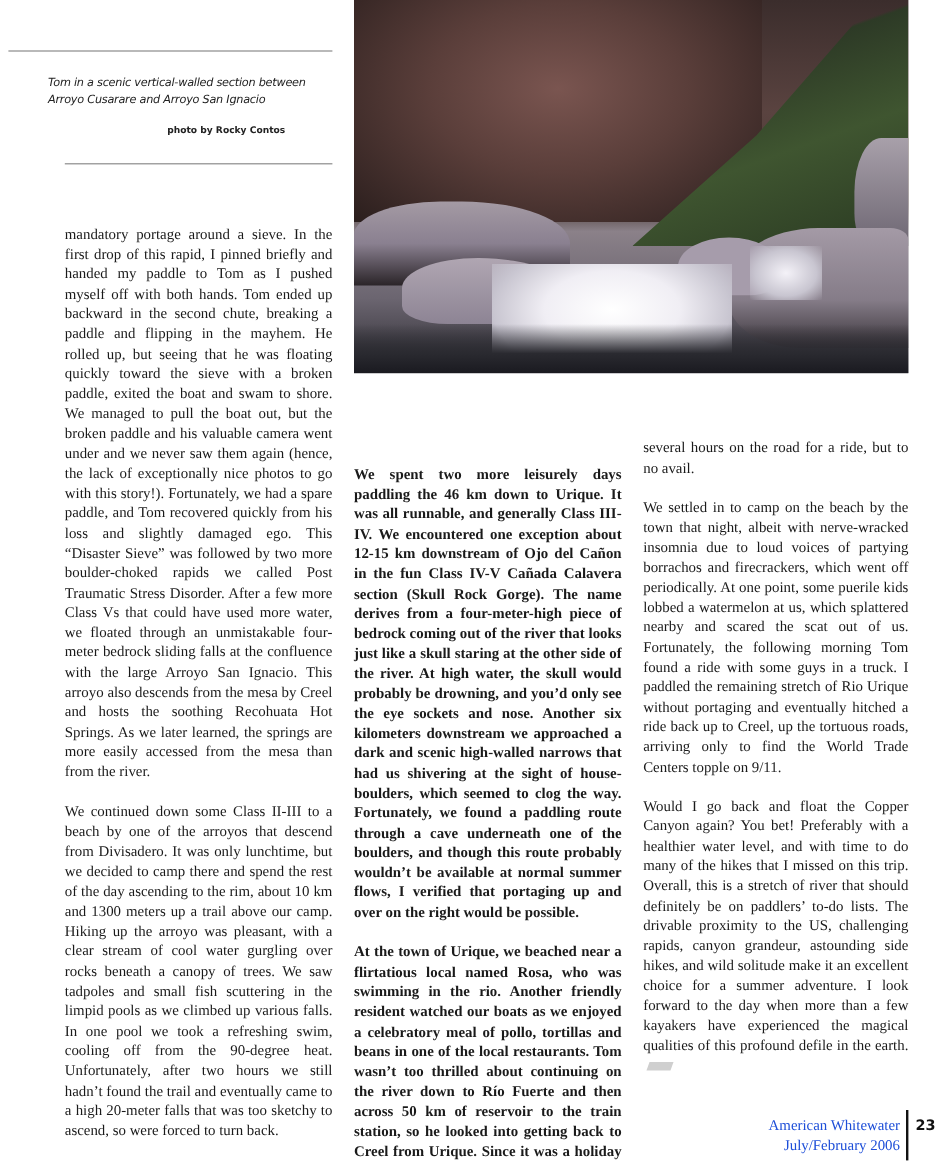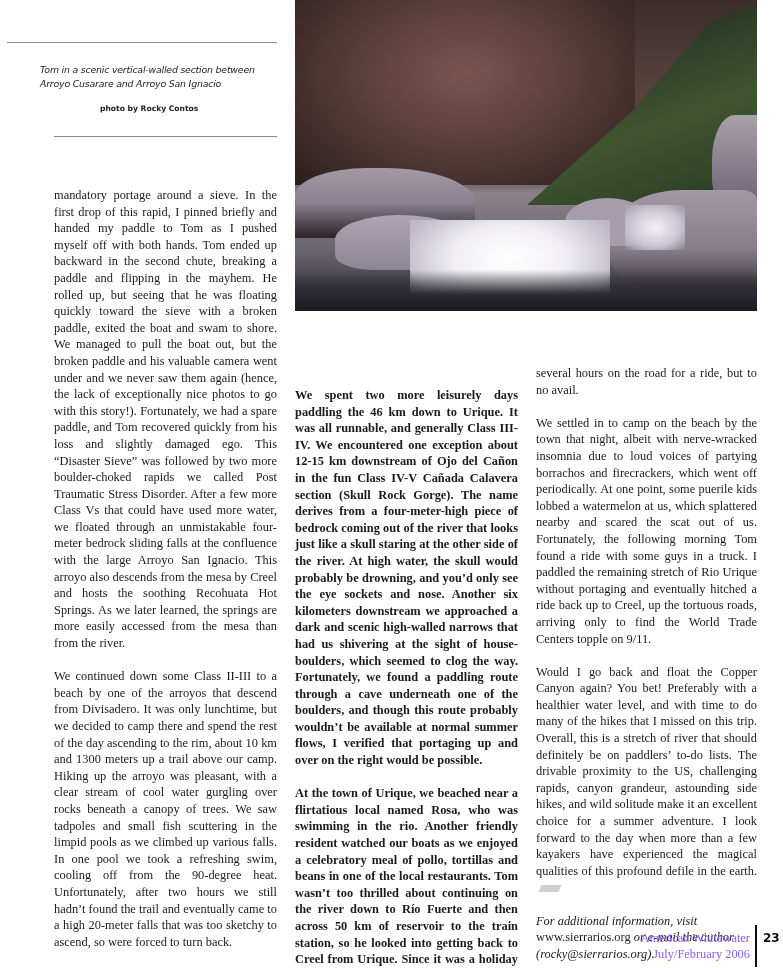--- a/index.html
+++ b/index.html
@@ -6,21 +6,21 @@
     html, body { width: 783px; height: 968px; background: #ffffff; overflow: hidden; }
     body { position: relative; font-family: "Liberation Serif", "DejaVu Serif", serif; color: #1a1a1a; }
 
     .rule { position: absolute; height: 1px; background: #8c8c8c; }
     .rule.top { left: 7px; top: 42px; width: 270px; }
     .rule.bottom { left: 54px; top: 136px; width: 223px; }
 
     .caption { position: absolute; left: 40px; top: 63px; width: 237px; text-align: left;
       font-family: "DejaVu Sans", "Liberation Sans", sans-serif; font-style: italic; font-size: 9.4px;
       line-height: 14px; color: #222; letter-spacing: -0.2px; }
-    .credit { position: absolute; left: 100px; top: 104px; width: 177px; text-align: left;
+    .credit { position: absolute; left: 100px; top: 104px; width: 177px; text-align: center;
       font-family: "DejaVu Sans", "Liberation Sans", sans-serif; font-weight: bold; font-size: 7.6px; color: #222; }
 
     .photo { position: absolute; left: 295px; top: 0; width: 462px; height: 311px; overflow: hidden;
       background: linear-gradient(180deg, #3b2d2c 0%, #5a4340 30%, #4a3a36 55%, #8b8189 62%, #6b6570 80%, #2b2a30 100%); }
     .photo .cliff { position: absolute; left: 0; top: 0; width: 340px; height: 185px;
       background: radial-gradient(ellipse at 50% 40%, #7a5550 0%, #5a3e3a 45%, #2a1e1d 100%); }
     .photo .trees { position: absolute; right: 0; top: 0; width: 230px; height: 205px;
       background: linear-gradient(160deg, transparent 0%, transparent 30%, #2d3a26 31%, #3f5530 60%, #2a3a22 100%);
       clip-path: polygon(100% 0, 100% 100%, 0 100%, 45% 55%, 80% 10%); }
     .photo .rock-left { position: absolute; left: 0; top: 168px; width: 180px; height: 70px;
@@ -45,21 +45,21 @@
     .col p:last-child { margin-bottom: 0; }
     .col1 { left: 54px; top: 187px; width: 223px; }
     .col2 { left: 295px; top: 387px; width: 223px; font-weight: bold; }
     .col3 { left: 536px; top: 365px; width: 221px; }
     .end-mark { display: inline-block; width: 20px; height: 7px; background: #cfcfcf; transform: skewX(-20deg); margin-left: 4px; vertical-align: middle; }
     .info { text-align: left; }
     .info .it { font-style: italic; }
 
     .footer-url { position: absolute; left: 62px; top: 982px; font-family: Liberation Sans, sans-serif;
       font-weight: bold; font-size: 13px; color: #111; letter-spacing: -0.3px; }
-    .footer-right { position: absolute; right: 33px; top: 930px; text-align: right; font-size: 12.4px; line-height: 16px; color: #8b5cf6; }
+    .footer-right { position: absolute; right: 33px; top: 930px; text-align: right; font-size: 12.4px; line-height: 16px; color: #1d4ed8; }
     .footer-divider { position: absolute; left: 755px; top: 925px; width: 2px; height: 42px; background: #111; }
     .page-num { position: absolute; left: 763px; top: 931px; font-family: "DejaVu Sans", "Liberation Sans", sans-serif;
       font-weight: bold; font-size: 12px; color: #111; }
   </style>
 </head>
 <body>
 
 <div class="rule top"></div>
 <div class="caption">Tom in a scenic vertical-walled section between Arroyo Cusarare and Arroyo San Ignacio</div>
 <div class="credit">photo by Rocky Contos</div>
@@ -85,21 +85,20 @@
 
 <div class="col col2">
   <p>We spent two more leisurely days paddling the 46 km down to Urique. It was all runnable, and generally Class III-IV. We encountered one exception about 12-15 km downstream of Ojo del Cañon in the fun Class IV-V Cañada Calavera section (Skull Rock Gorge). The name derives from a four-meter-high piece of bedrock coming out of the river that looks just like a skull staring at the other side of the river. At high water, the skull would probably be drowning, and you’d only see the eye sockets and nose. Another six kilometers downstream we approached a dark and scenic high-walled narrows that had us shivering at the sight of house-boulders, which seemed to clog the way. Fortunately, we found a paddling route through a cave underneath one of the boulders, and though this route probably wouldn’t be available at normal summer flows, I verified that portaging up and over on the right would be possible.</p>
   <p>At the town of Urique, we beached near a flirtatious local named Rosa, who was swimming in the rio. Another friendly resident watched our boats as we enjoyed a celebratory meal of pollo, tortillas and beans in one of the local restaurants. Tom wasn’t too thrilled about continuing on the river down to Río Fuerte and then across 50 km of reservoir to the train station, so he looked into getting back to Creel from Urique. Since it was a holiday in the town (Fiesta de la Virgen), the bus wasn’t running, compelling Tom to spend</p>
 </div>
 
 <div class="col col3">
   <p>several hours on the road for a ride, but to no avail.</p>
   <p>We settled in to camp on the beach by the town that night, albeit with nerve-wracked insomnia due to loud voices of partying borrachos and firecrackers, which went off periodically. At one point, some puerile kids lobbed a watermelon at us, which splattered nearby and scared the scat out of us. Fortunately, the following morning Tom found a ride with some guys in a truck. I paddled the remaining stretch of Rio Urique without portaging and eventually hitched a ride back up to Creel, up the tortuous roads, arriving only to find the World Trade Centers topple on 9/11.</p>
   <p><span>Would I go back and float the Copper Canyon again? You bet! Preferably with a healthier water level, and with time to do many of the hikes that I missed on this trip. Overall, this is a stretch of river that should definitely be on paddlers’ to-do lists. The drivable proximity to the US, challenging rapids, canyon grandeur, astounding side hikes, and wild solitude make it an excellent choice for a summer adventure. I look forward to the day when more than a few kayakers have experienced the magical qualities of this profound defile in the earth.</span><span class="end-mark"></span></p>
-  <p class="info"><span class="it">For additional information, visit</span><br><span>www.sierrarios.org</span><span class="it"> or e-mail the author</span><br><span class="it">(rocky@sierrarios.org).</span></p>
 </div>
 
 <div class="footer-url">www.americanwhitewater.org</div>
 <div class="footer-right">
   <div>American Whitewater</div>
   <div>July/February 2006</div>
 </div>
 <div class="footer-divider"></div>
 <div class="page-num">23</div>
 

